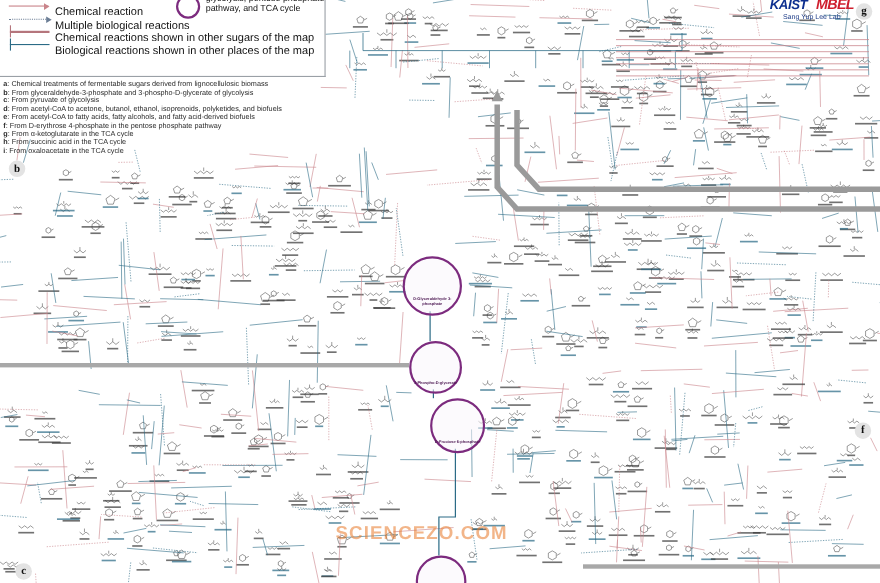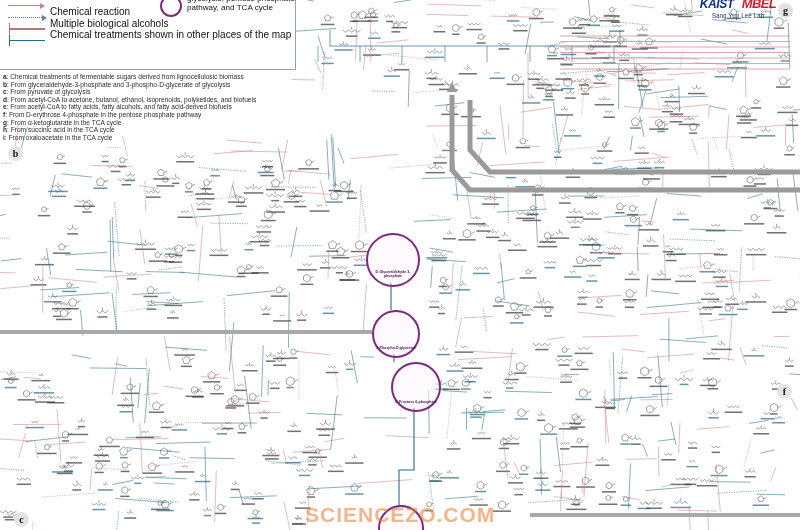--- a/index.html
+++ b/index.html
@@ -48,21 +48,21 @@
   .pcircle{position:absolute;border-radius:50%;border:2.2px solid #7c2b7e;
            background:rgba(250,246,252,.55);z-index:25;
            display:flex;align-items:flex-end;justify-content:center;}
   .pcircle span{font-size:3.6px;color:#4a1550;text-align:center;line-height:4px;
                 margin-bottom:14%;font-weight:bold;}
 
   
   .divider{position:absolute;height:4px;background:#a8a8a8;z-index:20;}
 
   
-  .watermark{position:absolute;left:305px;top:503px;font-size:21px;font-weight:bold;
+  .watermark{position:absolute;left:305px;top:475px;font-size:17px;font-weight:bold;
              color:rgba(232,120,40,.55);letter-spacing:1px;z-index:45;}
 </style>
 </head>
 <body>
 
 <div id="map">
     <svg width="800" height="530" style="position: absolute; left: 0px; top: 0px;">
       <g>
         <polygon points="481.2,33.9 483.7,35.4 483.7,38.3 481.2,39.7 478.6,38.3 478.6,35.4" fill="none" stroke="#333" stroke-width="0.45"></polygon>
         <line x1="484.07615277008153" y1="36.82806370873004" x2="486.40921038691886" y2="35.467113432241604" stroke="#333" stroke-width="0.45"></line>
@@ -2775,34 +2775,35 @@
   <div class="legend-row">
     <div class="legend-sym">
         <i class="sym-arrow-chem"></i>
       </div>
     <div class="legend-txt">Chemical reaction</div>
   </div>
   <div class="legend-row">
     <div class="legend-sym">
         <i class="sym-arrow-bio"></i>
       </div>
-    <div class="legend-txt">Multiple biological alcohols</div>
+    <div class="legend-txt">Multiple biological reactions</div>
   </div>
   <div class="legend-row">
     <div class="legend-sym">
       <i class="sym-bar" style="background:#b5757c"></i>
         <i class="sym-line" style="background:#b5757c"></i>
       </div>
-    <div class="legend-txt">Chemical treatments shown in other places of the map</div>
+    <div class="legend-txt">Chemical reactions shown in other sugars of the map</div>
   </div>
   <div class="legend-row">
     <div class="legend-sym">
       <i class="sym-bar" style="background:#2b6b86"></i>
         <i class="sym-line" style="background:#2b6b86"></i>
       </div>
+    <div class="legend-txt">Biological reactions shown in other places of the map</div>
   </div>
 </div>
 
 <div style="position:absolute;left:160px;top:-6px;width:150px;display:flex;gap:5px;z-index:41;">
   <div style="width:18px;height:18px;border-radius:50%;border:2.2px solid #7c2b7e;flex:0 0 18px;margin-top:1px;"></div>
   <div style="font-size:8.1px;line-height:9.4px;color:#111;">glycolysis, pentose phosphate pathway, and TCA cycle</div>
 </div>
 
 <div class="notes">
   <div class="note"><b>a</b>: <span>Chemical treatments of fermentable sugars derived from lignocellulosic biomass</span></div>

